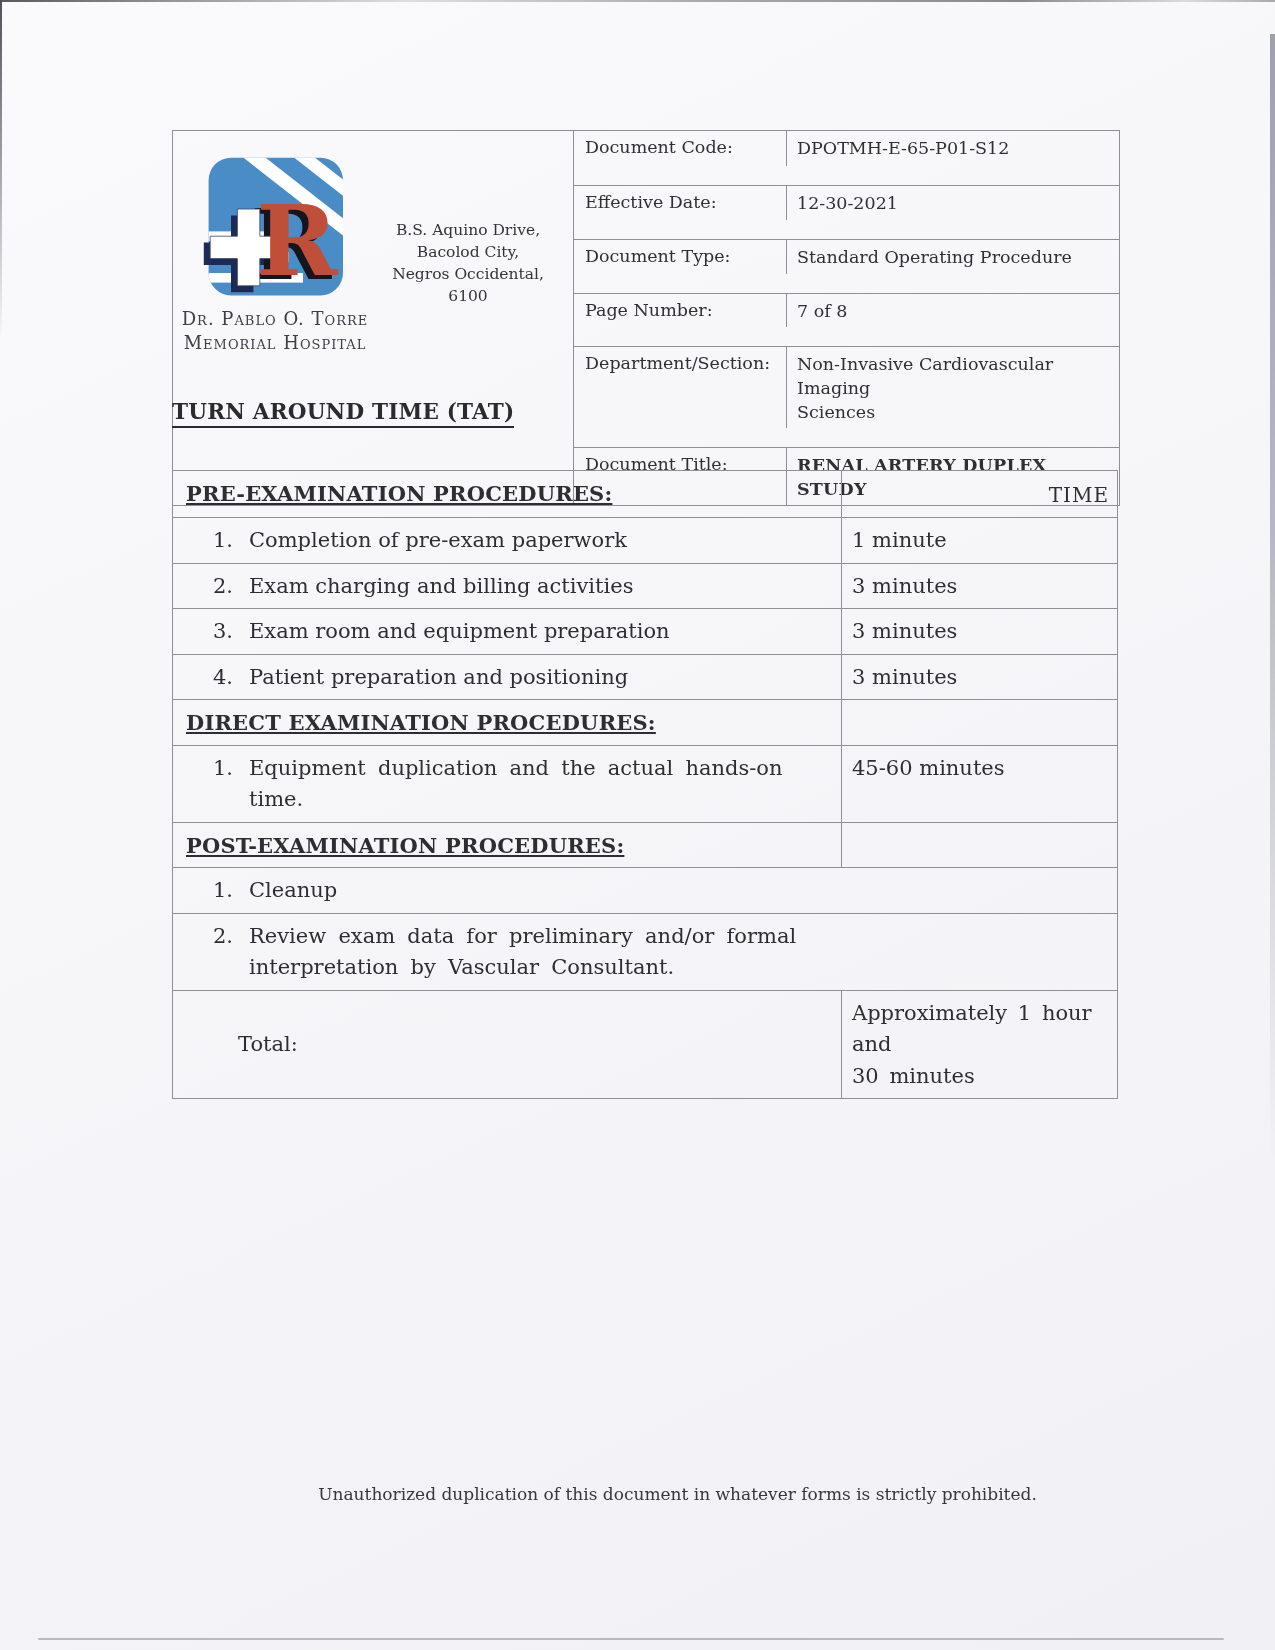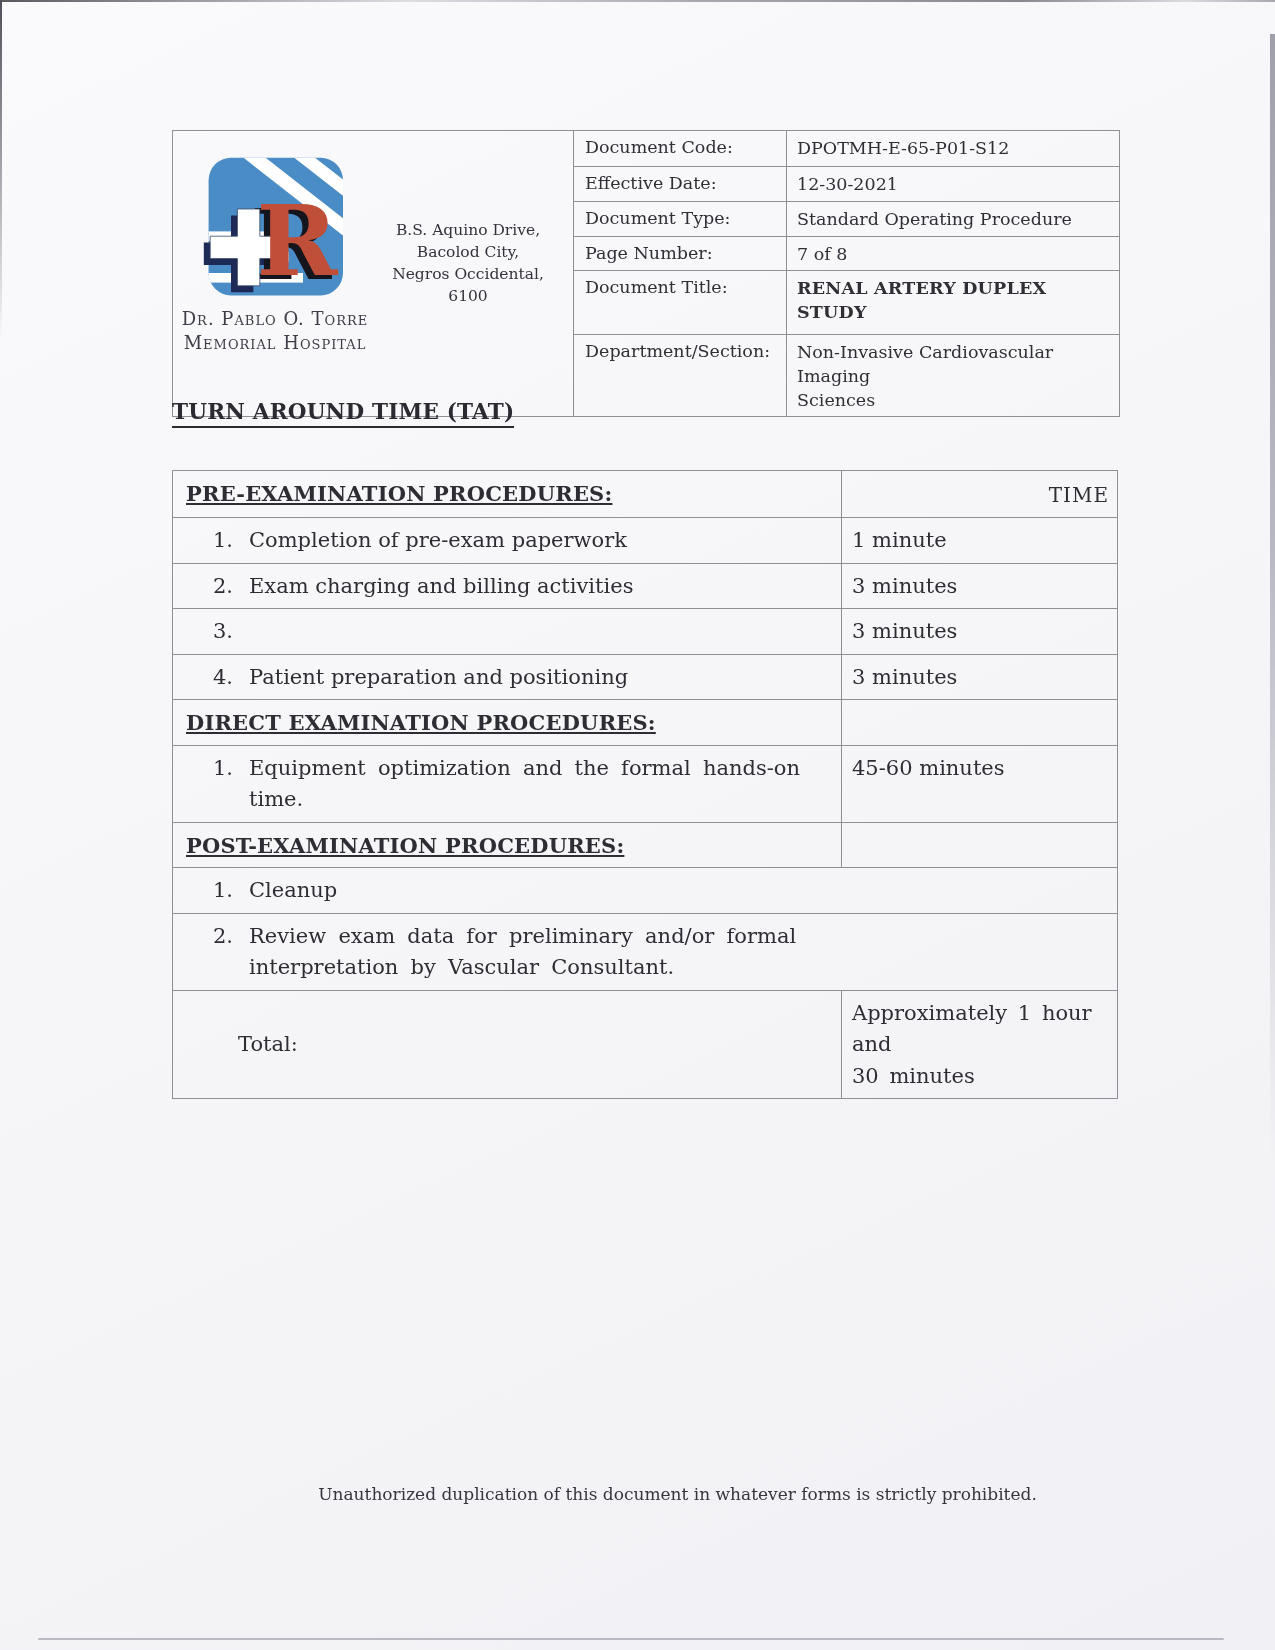--- a/index.html
+++ b/index.html
@@ -37,21 +37,21 @@
   .logo-caption{
     position:absolute;left:2px;top:176px;width:200px;text-align:center;
     font-variant:small-caps;font-size:18px;line-height:1.32;letter-spacing:1px;color:#3e3e49;
   }
   .address{
     position:absolute;left:205px;top:88px;width:180px;text-align:center;
     font-size:15.5px;line-height:1.42;color:#33333c;
   }
   .doc-info{flex:1;display:flex;flex-direction:column;}
   .di-row{display:flex;box-sizing:border-box;min-height:35px;}
-  .di-row + .di-row{border-top:1px solid var(--line);}
+  .di-row + .di-row{border-top:1px solid var(--line);margin-top:19px;}
   .di-row:nth-child(3){min-height:34px;justify-content:flex-end;}
   .di-row:nth-child(4){min-height:34px;}
   .di-row:nth-child(5){min-height:64px;}
   .di-row:nth-child(6){min-height:38px;}
   .di-label{
     width:213px;flex:0 0 213px;box-sizing:border-box;
     border-right:1px solid var(--line);
     padding:6px 4px 4px 11px;font-size:17.5px;color:#2f2f36;
   }
   .di-value{flex:1;padding:6px 8px 4px 10px;font-size:17.5px;color:#2f2f36;white-space:pre-line;line-height:1.35;}
@@ -152,28 +152,28 @@
   </div>
         <div class="di-row">
     <div class="di-label">Document Type:</div>
     <div class="di-value">Standard Operating Procedure</div>
   </div>
         <div class="di-row">
     <div class="di-label">Page Number:</div>
     <div class="di-value">7 of 8</div>
   </div>
         <div class="di-row">
-    <div class="di-label">Document Title:</div>
-    <div class="di-value bold">RENAL ARTERY DUPLEX STUDY</div>
-  </div>
-        <div class="di-row">
     <div class="di-label">Department/Section:</div>
     <div class="di-value">Non-Invasive Cardiovascular Imaging
 Sciences</div>
   </div>
+        <div class="di-row">
+    <div class="di-label">Document Title:</div>
+    <div class="di-value bold">RENAL ARTERY DUPLEX STUDY</div>
+  </div>
       </div>
   </div>
 
   <div class="tat-title">
     <span>TURN AROUND TIME (TAT)</span>
   </div>
 
   <div class="tat-table">
       <div class="tat-row kind-header">
     <div class="cell-left">
@@ -192,41 +192,42 @@
       <div class="tat-row kind-item">
     <div class="cell-left">
       <span class="num">2.</span>
       <span class="txt">Exam charging and billing activities</span>
     </div>
     <div class="cell-time">3 minutes</div>
   </div>
       <div class="tat-row kind-item">
     <div class="cell-left">
       <span class="num">3.</span>
+      <span class="txt">Exam room and equipment preparation</span>
     </div>
     <div class="cell-time">3 minutes</div>
   </div>
       <div class="tat-row kind-item">
     <div class="cell-left">
       <span class="num">4.</span>
       <span class="txt">Patient preparation and positioning</span>
     </div>
     <div class="cell-time">3 minutes</div>
   </div>
       <div class="tat-row kind-section">
     <div class="cell-left">
 
       <span class="txt">DIRECT EXAMINATION PROCEDURES:</span>
     </div>
     <div class="cell-time"></div>
   </div>
       <div class="tat-row kind-item">
     <div class="cell-left">
       <span class="num">1.</span>
-      <span class="txt wrap">Equipment optimization and the formal hands-on
+      <span class="txt wrap">Equipment duplication and the actual hands-on
 time.</span>
     </div>
     <div class="cell-time">45-60 minutes</div>
   </div>
       <div class="tat-row kind-section">
     <div class="cell-left">
 
       <span class="txt">POST-EXAMINATION PROCEDURES:</span>
     </div>
     <div class="cell-time"></div>

